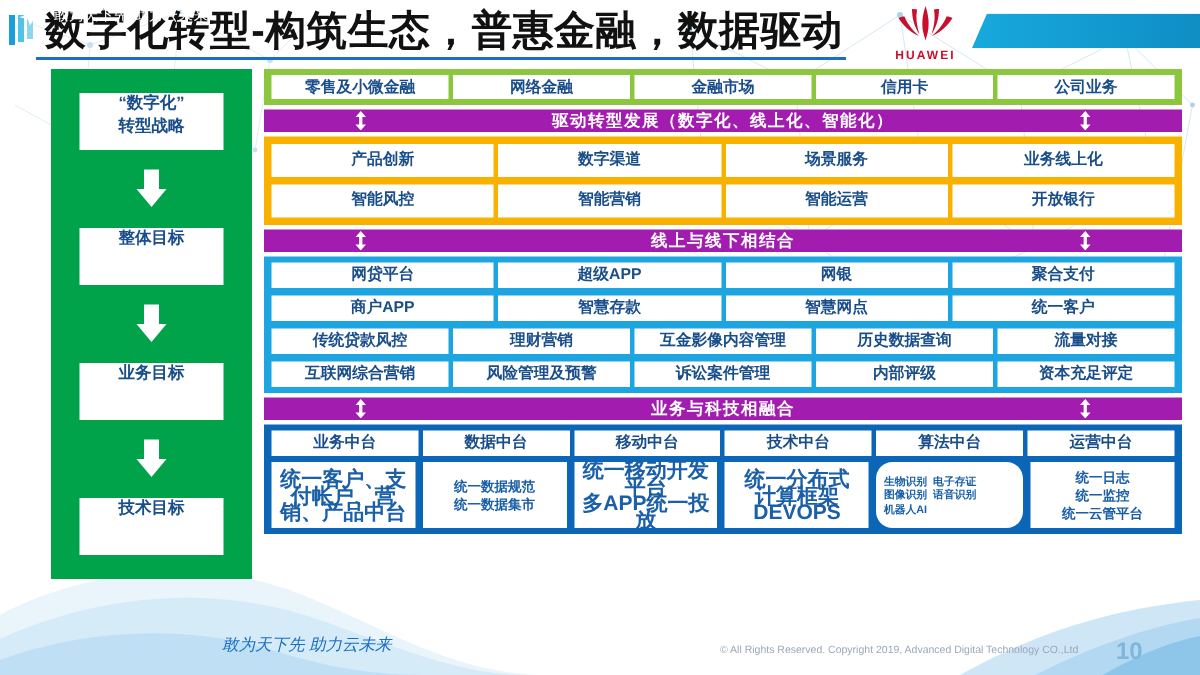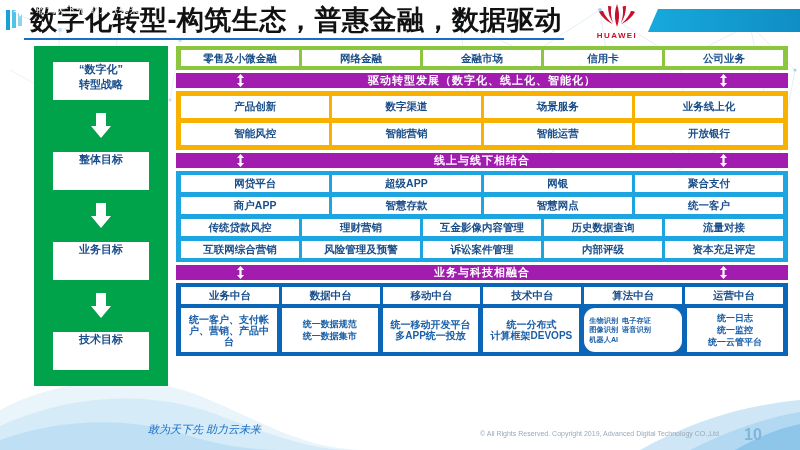--- a/index.html
+++ b/index.html
@@ -68,21 +68,21 @@
   .darrow.r{right:60px;}
 
   
   .detailrow{display:flex;gap:5px;margin-top:4px;}
   .detail{flex:1;background:#fff;height:44px;box-sizing:border-box;padding:3px 3px;
     color:#1a5fa8;font-size:9px;font-weight:bold;line-height:12px;text-align:center;
     display:flex;align-items:center;justify-content:center;}
   .detail.algo{font-size:7.2px;line-height:9.5px;text-align:left;justify-content:flex-start;padding-left:5px;border-radius:11px;}
   .detail.algo .pair{display:flex;gap:4px;}
   .detail.algo .pair span{white-space:nowrap;}
-  .detail.small{font-size:10px;line-height:11px;}
+  .detail.small{font-size:14px;line-height:11px;}
 
   
   .footer{position:absolute;left:0;top:404px;width:800px;height:46px;}
   .dtec{position:absolute;left:88px;top:11px;width:118px;}
   .dtec-row{display:flex;align-items:center;}
   .dtec-tri{width:0;height:0;border-top:7px solid transparent;border-bottom:7px solid transparent;
     border-right:13px solid #f5a623;margin-right:-2px;}
   .dtec-tri2{position:relative;left:-11px;width:0;height:0;border-top:6px solid transparent;
     border-bottom:6px solid transparent;border-right:10px solid #1a4e8a;}
   .dtec-word{font-size:20px;font-weight:bold;color:#1a4e8a;letter-spacing:-.5px;line-height:20px;}

